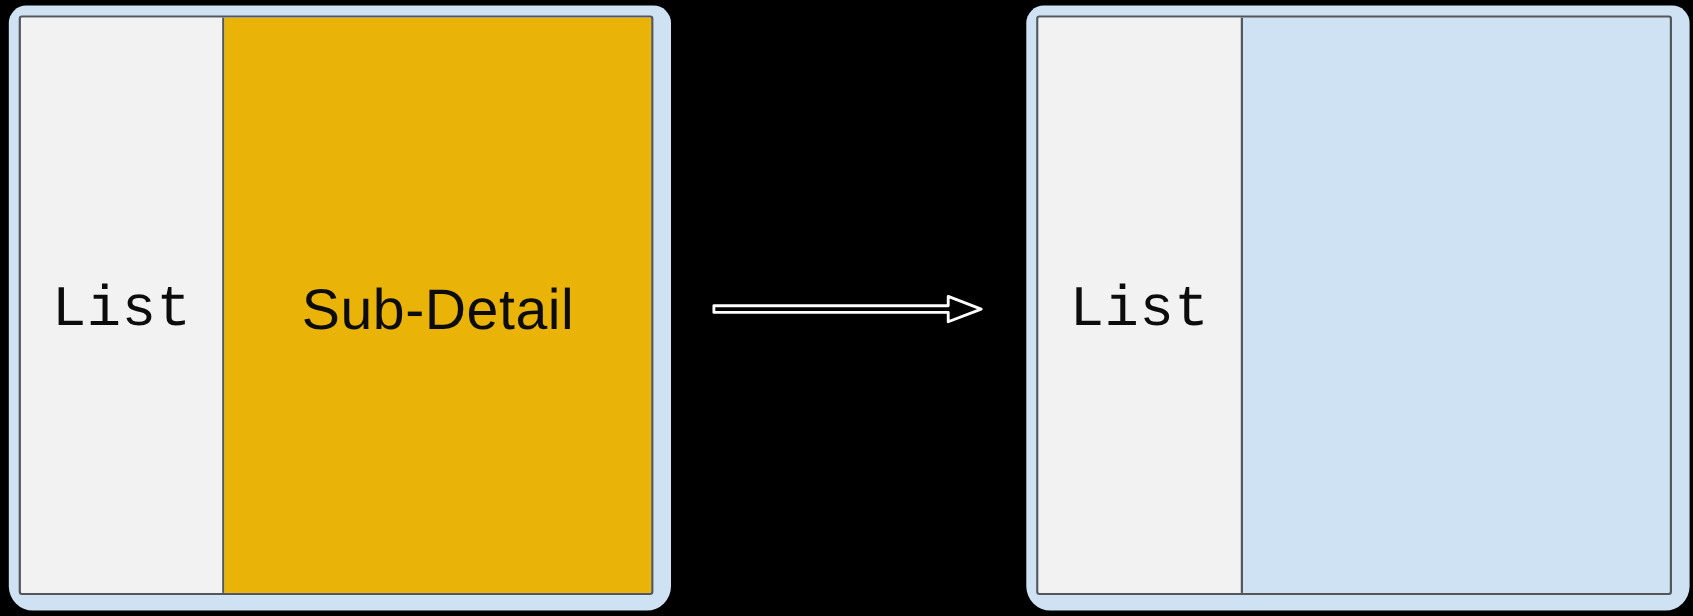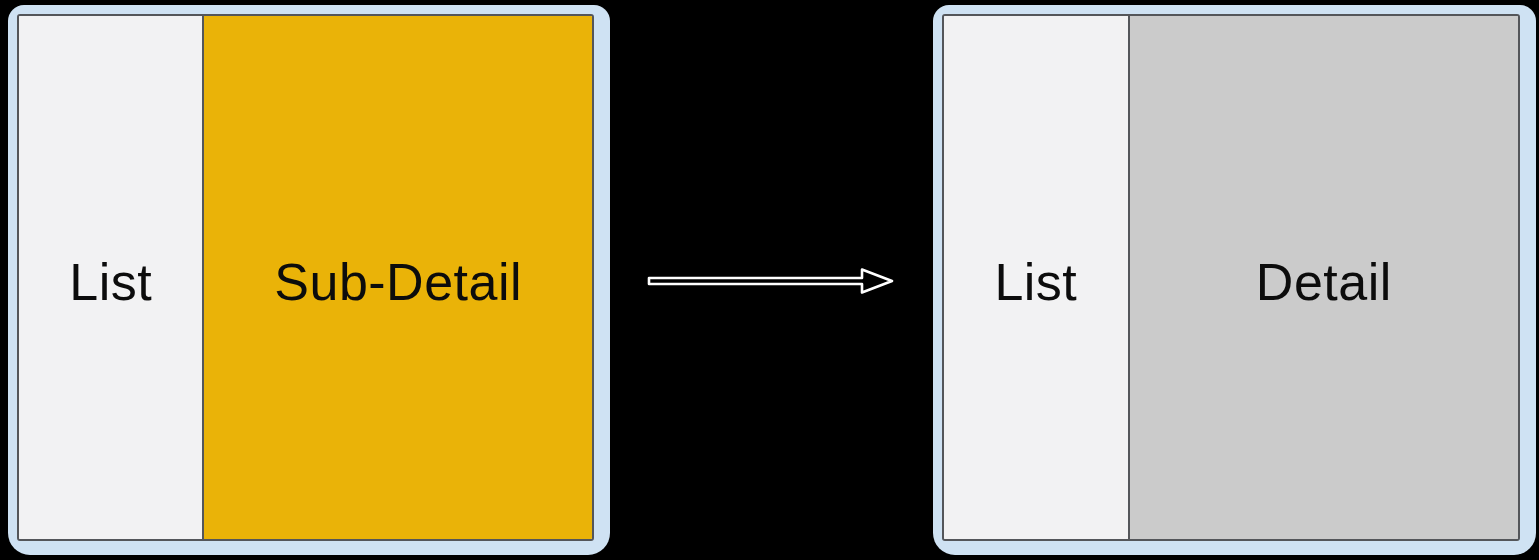--- a/index.html
+++ b/index.html
@@ -36,21 +36,21 @@
     border-radius: 3px;
     display: flex;
     overflow: hidden;
   }
   .pane {
     display: flex;
     align-items: center;
     justify-content: center;
     height: 100%;
   }
-  .pane-list { width: 32%; flex: none; background: #f2f2f3; }
+  .pane-list { width: 32%; flex: none; background: #f2f2f3; font-family: Liberation Mono, monospace; }
   .pane-divider { width: 2px; flex: none; background: #54565a; }
   .pane-detail { flex: 1; }
   .pane-sub-detail-bg { background: #9a9a9a; }
   .pane-detail-bg { background: #cbcbcb; }
   .pane-label {
     font-size: 52px;
     line-height: 1;
     color: #0c0c0c;
     letter-spacing: 0.5px;
     white-space: nowrap;
@@ -82,19 +82,16 @@
   <svg class="arrow-svg" width="250" height="36" viewBox="0 0 250 36" aria-hidden="true">
     <path d="M 3 15 L 216 15 L 216 6.5 L 246 18 L 216 29.5 L 216 21 L 3 21 Z" fill="#000000" stroke="#ffffff" stroke-width="2.6" stroke-linejoin="round"></path>
   </svg>
 
   <div class="frame frame-after">
     <div class="screen">
       <div class="pane pane-list" style="background-color: rgb(242, 242, 243);">
         <span class="pane-label">List</span>
       </div>
       <div class="pane-divider"></div>
-      <div class="pane pane-detail pane-detail-bg" style="background-color: rgb(203, 203, 203);">
-        <span class="pane-label">Detail</span>
-      </div>
     </div>
   </div>
 
 </div>
 
 </body></html>

